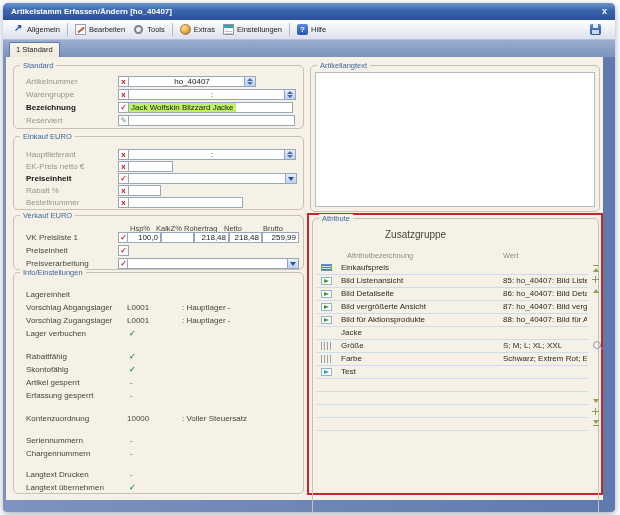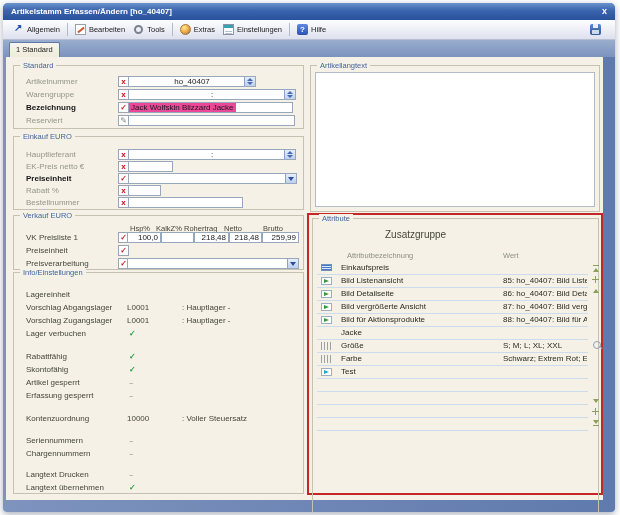--- a/index.html
+++ b/index.html
@@ -36,42 +36,42 @@
   .icon-save::after{content:"";position:absolute;left:2px;bottom:1px;width:7px;height:4px;background:#cdd9ee;}
   
   .tabstrip{position:absolute;left:0;top:37px;right:0;height:17px;
     background:linear-gradient(180deg,#9aadce,#7b93bd);}
   .tab{position:absolute;left:6px;top:2px;height:15px;padding:0 6px;
     background:linear-gradient(#f8f5ec,#efebdc);border:1px solid #5f7aa8;border-bottom:none;
     border-radius:2px 2px 0 0;font-size:7.5px;line-height:14px;color:#222;box-sizing:border-box;}
   
   .client{position:absolute;left:3px;top:54px;width:597px;height:443px;background:#f5f1e6;}
   
-  .grp{position:absolute;border:1px solid #c6c1b0;border-radius:0;box-sizing:border-box;}
+  .grp{position:absolute;border:1px solid #c6c1b0;border-radius:5px;box-sizing:border-box;}
   .grp-title{position:absolute;top:-5px;left:6px;font-size:7.5px;line-height:9px;color:#3f66a0;background:#f5f1e6;padding:0 3px;white-space:nowrap;}
   #g-standard{left:7px;top:8px;width:291px;height:64px;}
   #g-einkauf{left:7px;top:79px;width:291px;height:74px;}
   #g-verkauf{left:7px;top:158px;width:291px;height:55px;}
   #g-info{left:7px;top:215px;width:291px;height:222px;}
   #g-langtext{left:304px;top:8px;width:290px;height:147px;}
   .attr-highlight{position:absolute;left:301px;top:156px;width:296px;height:282px;border:2px solid #c42727;box-sizing:border-box;}
   #g-attribute{left:306px;top:161px;width:287px;height:307px;}
   
   .frow{position:absolute;left:0;right:0;height:12px;}
   .flabel{position:absolute;left:12px;top:1px;font-size:8px;color:#46463c;white-space:nowrap;}
   .flabel.dim{color:#95958a;}
   .flabel.bold{font-weight:bold;color:#151515;}
   .ficon{position:absolute;left:104px;top:0;width:11px;height:11px;background:#fff;border:1px solid #9aa4b4;box-sizing:border-box;font-size:8px;line-height:9px;text-align:center;}
   .fi-x::before{content:"x";color:#cc1111;font-weight:bold;}
   .fi-check::before{content:"✓";color:#cc2222;font-weight:bold;}
   .fi-pencil::before{content:"✎";color:#8a8a8a;}
   .ffield{position:absolute;left:114px;top:0;height:11px;background:#fff;border:1px solid #98a8bc;box-sizing:border-box;font-size:8px;}
   .fval{display:block;padding:0 2px;line-height:9px;white-space:nowrap;overflow:hidden;color:#1a1a1a;text-align:center;}
   .fval.centered{text-align:center;}
-  .fval.selected{display:inline-block;background:#ec4899;}
+  .fval.selected{display:inline-block;background:#bef264;}
   .cbtn{position:absolute;right:0;top:0;width:10px;height:9px;background:linear-gradient(#e7eefb,#bdd0ee);border-left:1px solid #8aa2cc;}
   .dropbtn::before{content:"";position:absolute;left:2px;top:3px;border-left:3px solid transparent;border-right:3px solid transparent;border-top:4px solid #2c4f9e;}
   .spinbtn::before{content:"";position:absolute;left:2px;top:1px;border-left:3px solid transparent;border-right:3px solid transparent;border-bottom:3px solid #4a6ab0;}
   .spinbtn::after{content:"";position:absolute;left:2px;bottom:1px;border-left:3px solid transparent;border-right:3px solid transparent;border-top:3px solid #4a6ab0;}
   
   .f-artikelnummer{width:128px;}.f-warengruppe{width:168px;}.f-bezeichnung{width:165px;}.f-reserviert{width:167px;}
   .f-hauptlieferant{width:168px;}.f-ekpreis{width:45px;}.f-preiseinheit-ek{width:169px;}.f-rabatt{width:33px;}.f-bestellnummer{width:115px;}
   .f-preiseinheit-vk,.f-preisverarbeitung{left:113px;width:172px;}
   
   .row-artikelnummer{top:10px}.row-warengruppe{top:23px}.row-bezeichnung{top:36px}.row-reserviert{top:49px}

